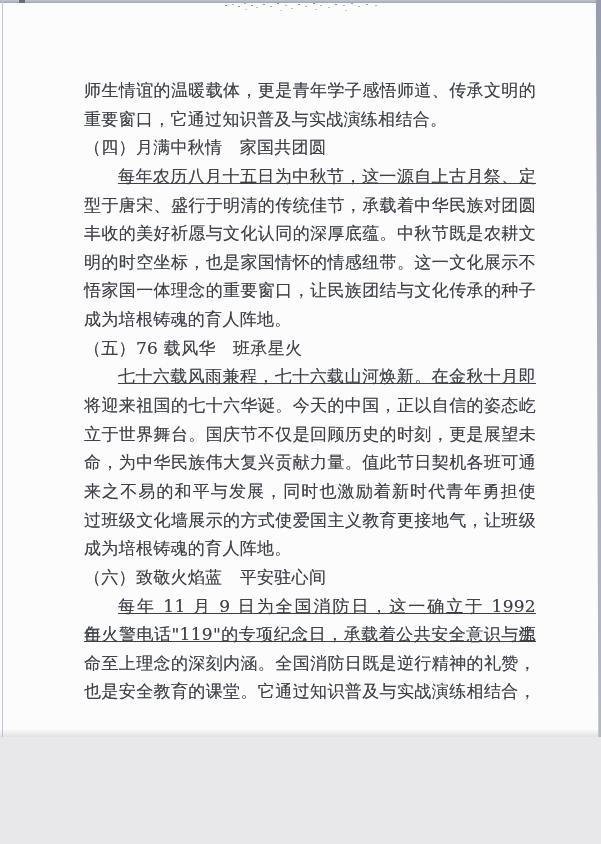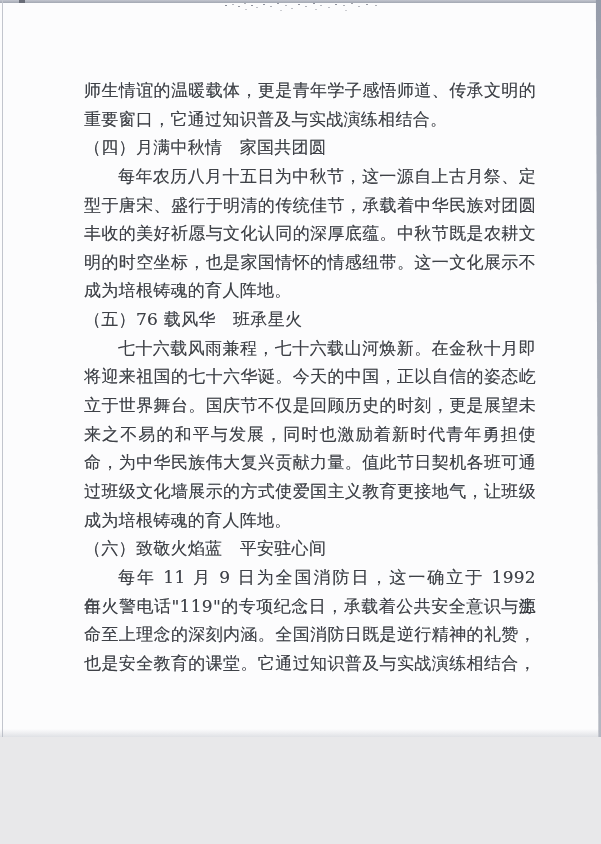--- a/index.html
+++ b/index.html
@@ -65,21 +65,21 @@
     color:#3e4147;
     font-size:17px;
     letter-spacing:.3px;
     text-shadow:0 0 .6px rgba(62,65,72,.5);
   }
   .line{
     height:28.65px;line-height:28.65px;
     text-align:justify;
   }
   .line.fill{ text-align-last:justify; }
-  .line.body-first{ text-indent:2em; }
+  .line.body-first{ text-indent:2em;text-decoration:underline; }
   .line.heading{ text-indent:0; }
   .pagenum{
     position:absolute;left:84px;top:786px;
     font-size:14px;color:#4b4e55;
     letter-spacing:2px;word-spacing:9px;
     text-shadow:0 0 .5px rgba(70,73,80,.5);
   }
 </style>
 </head>
 <body>
@@ -95,27 +95,28 @@
   <div class="stray-mark"></div>
 
   <div class="doc">
       <div class="line body fill">师生情谊的温暖载体，更是青年学子感悟师道、传承文明的</div>
       <div class="line body">重要窗口，它通过知识普及与实战演练相结合。</div>
       <div class="line heading">（四）月满中秋情　家国共团圆</div>
       <div class="line body-first fill">每年农历八月十五日为中秋节，这一源自上古月祭、定</div>
       <div class="line body fill">型于唐宋、盛行于明清的传统佳节，承载着中华民族对团圆</div>
       <div class="line body fill">丰收的美好祈愿与文化认同的深厚底蕴。中秋节既是农耕文</div>
       <div class="line body fill">明的时空坐标，也是家国情怀的情感纽带。这一文化展示不</div>
+      <div class="line body fill">悟家国一体理念的重要窗口，让民族团结与文化传承的种子</div>
       <div class="line body">成为培根铸魂的育人阵地。</div>
       <div class="line heading">（五）76 载风华　班承星火</div>
       <div class="line body-first fill">七十六载风雨兼程，七十六载山河焕新。在金秋十月即</div>
       <div class="line body fill">将迎来祖国的七十六华诞。今天的中国，正以自信的姿态屹</div>
       <div class="line body fill">立于世界舞台。国庆节不仅是回顾历史的时刻，更是展望未</div>
+      <div class="line body fill">命，为中华民族伟大复兴贡献力量。值此节日契机各班可通</div>
       <div class="line body fill">来之不易的和平与发展，同时也激励着新时代青年勇担使</div>
-      <div class="line body fill">命，为中华民族伟大复兴贡献力量。值此节日契机各班可通</div>
       <div class="line body fill">过班级文化墙展示的方式使爱国主义教育更接地气，让班级</div>
       <div class="line body">成为培根铸魂的育人阵地。</div>
       <div class="line heading">（六）致敬火焰蓝　平安驻心间</div>
       <div class="line body-first fill">每年 11 月 9 日为全国消防日，这一确立于 1992 年、源</div>
       <div class="line body fill">自火警电话"119"的专项纪念日，承载着公共安全意识与生</div>
       <div class="line body fill">命至上理念的深刻内涵。全国消防日既是逆行精神的礼赞，</div>
       <div class="line body fill">也是安全教育的课堂。它通过知识普及与实战演练相结合，</div>
     </div>
 
   <div class="pagenum">— 3 —</div>

